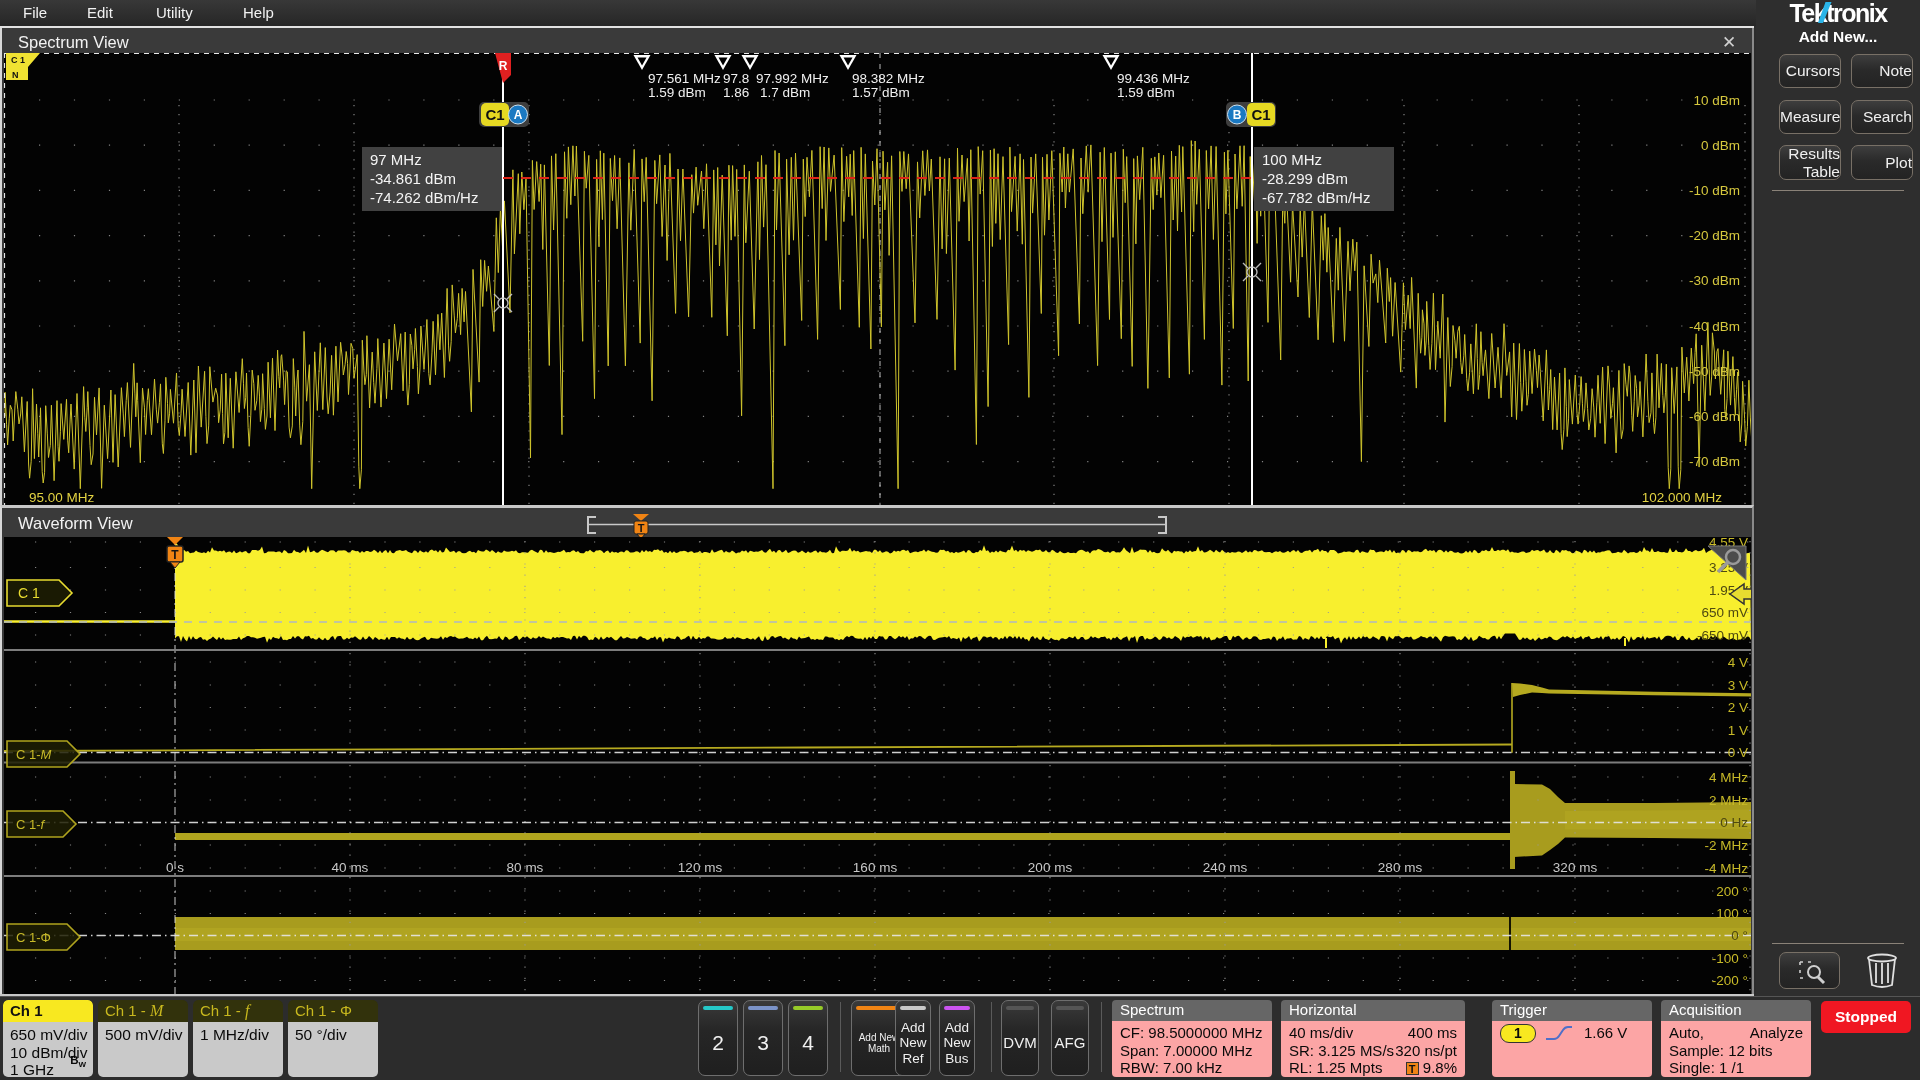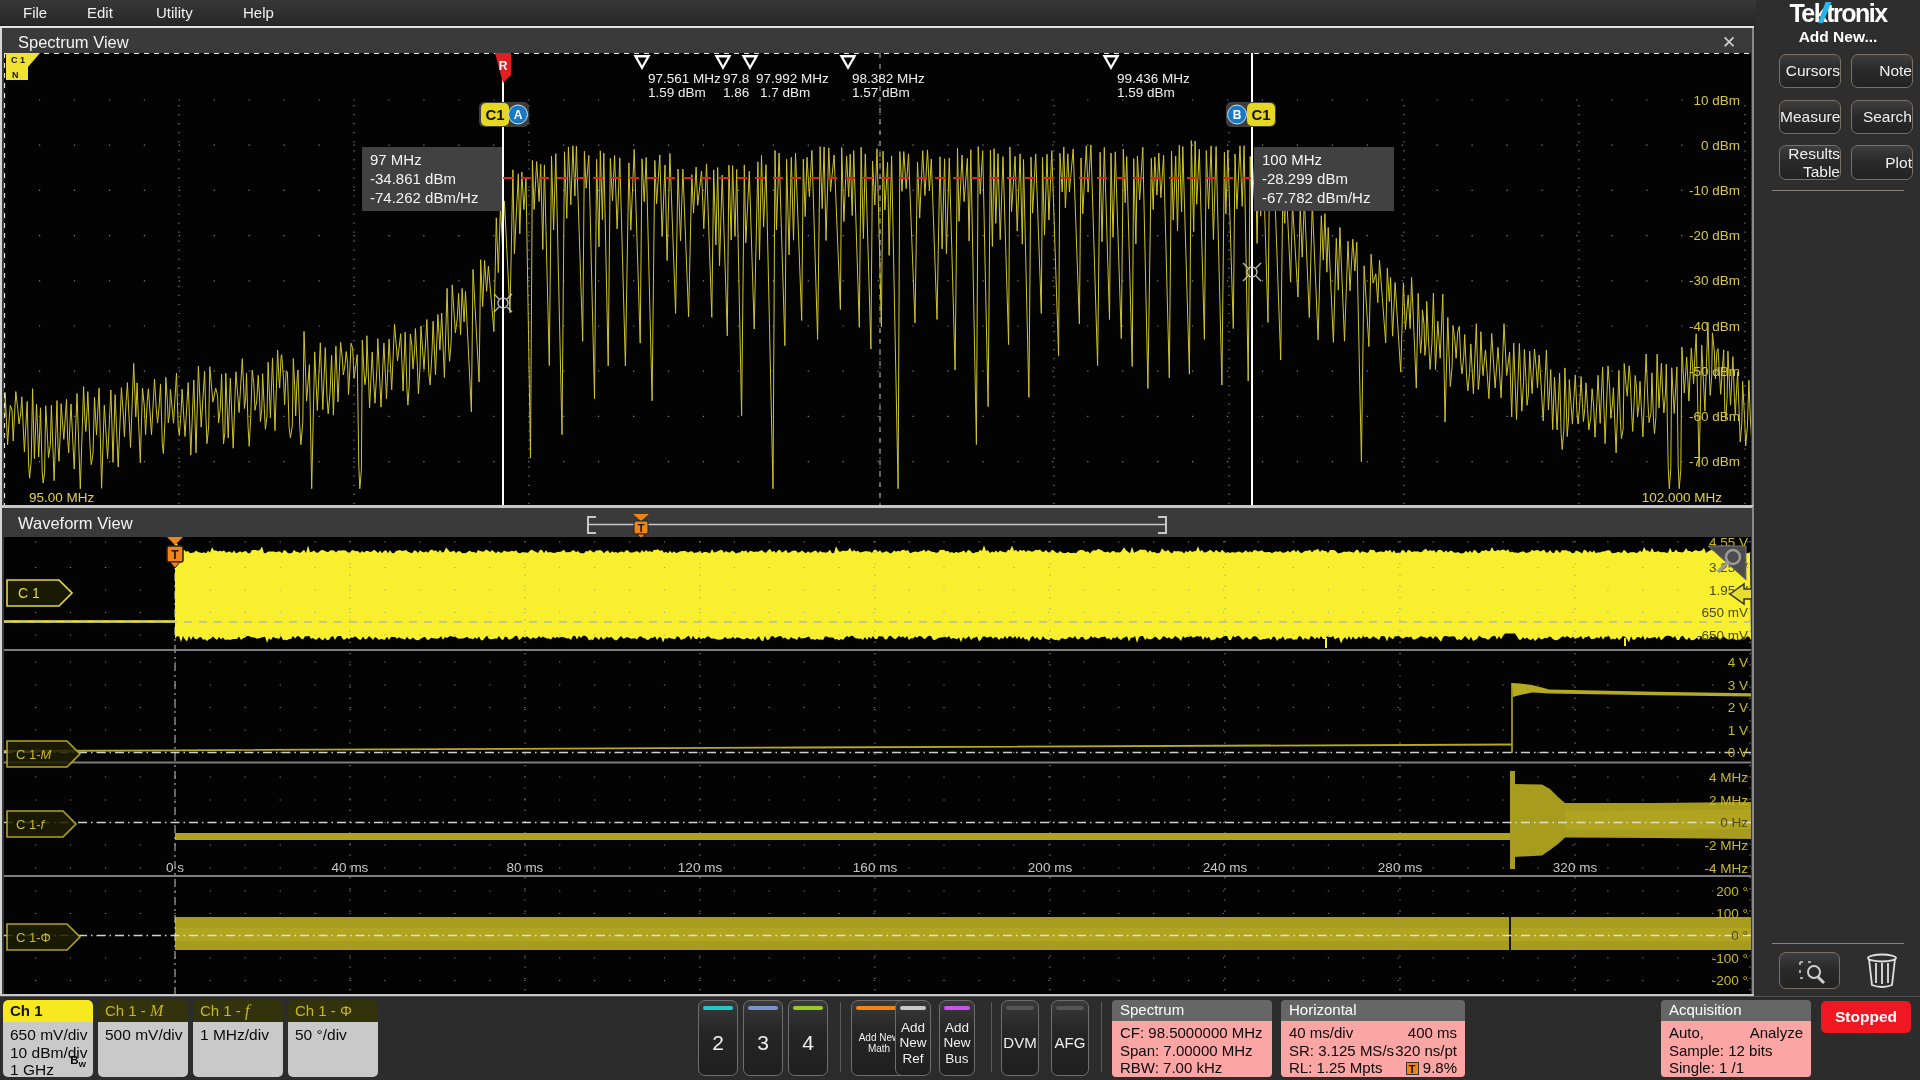--- a/index.html
+++ b/index.html
@@ -335,20 +335,28 @@
       </div>
     </div>
 <div class="ipanel" style="left:1281px;width:184px">
       <div class="ipH">Horizontal</div>
       <div class="ipB">
         <div>40 ms/div<span class="r">400 ms</span></div>
         <div>SR: 3.125 MS/s<span class="r">320 ns/pt</span></div>
         <div>RL: 1.25 Mpts<span class="r"><span id="tic">T</span> 9.8%</span></div>
       </div>
     </div>
+<div class="ipanel" style="left:1492px;width:160px">
+      <div class="ipH">Trigger</div>
+      <div class="ipB">
+        <div><span id="trig1">1</span><svg width="30" height="18" style="vertical-align:-4px;margin-left:8px">
+            <path d="M2 15 h8 q3 0 5 -3 l4 -6 q2 -3 5 -3 h4" fill="none" stroke="#4f6fc8" stroke-width="2"></path>
+          </svg><span style="margin-left:10px">1.66 V</span></div>
+      </div>
+    </div>
 <div class="ipanel" style="left:1661px;width:150px">
       <div class="ipH">Acquisition</div>
       <div class="ipB">
         <div>Auto,<span class="r">Analyze</span></div>
         <div>Sample: 12 bits</div>
         <div>Single: 1 /1</div>
       </div>
     </div>
 <div id="stopped">Stopped</div>
 </div>

